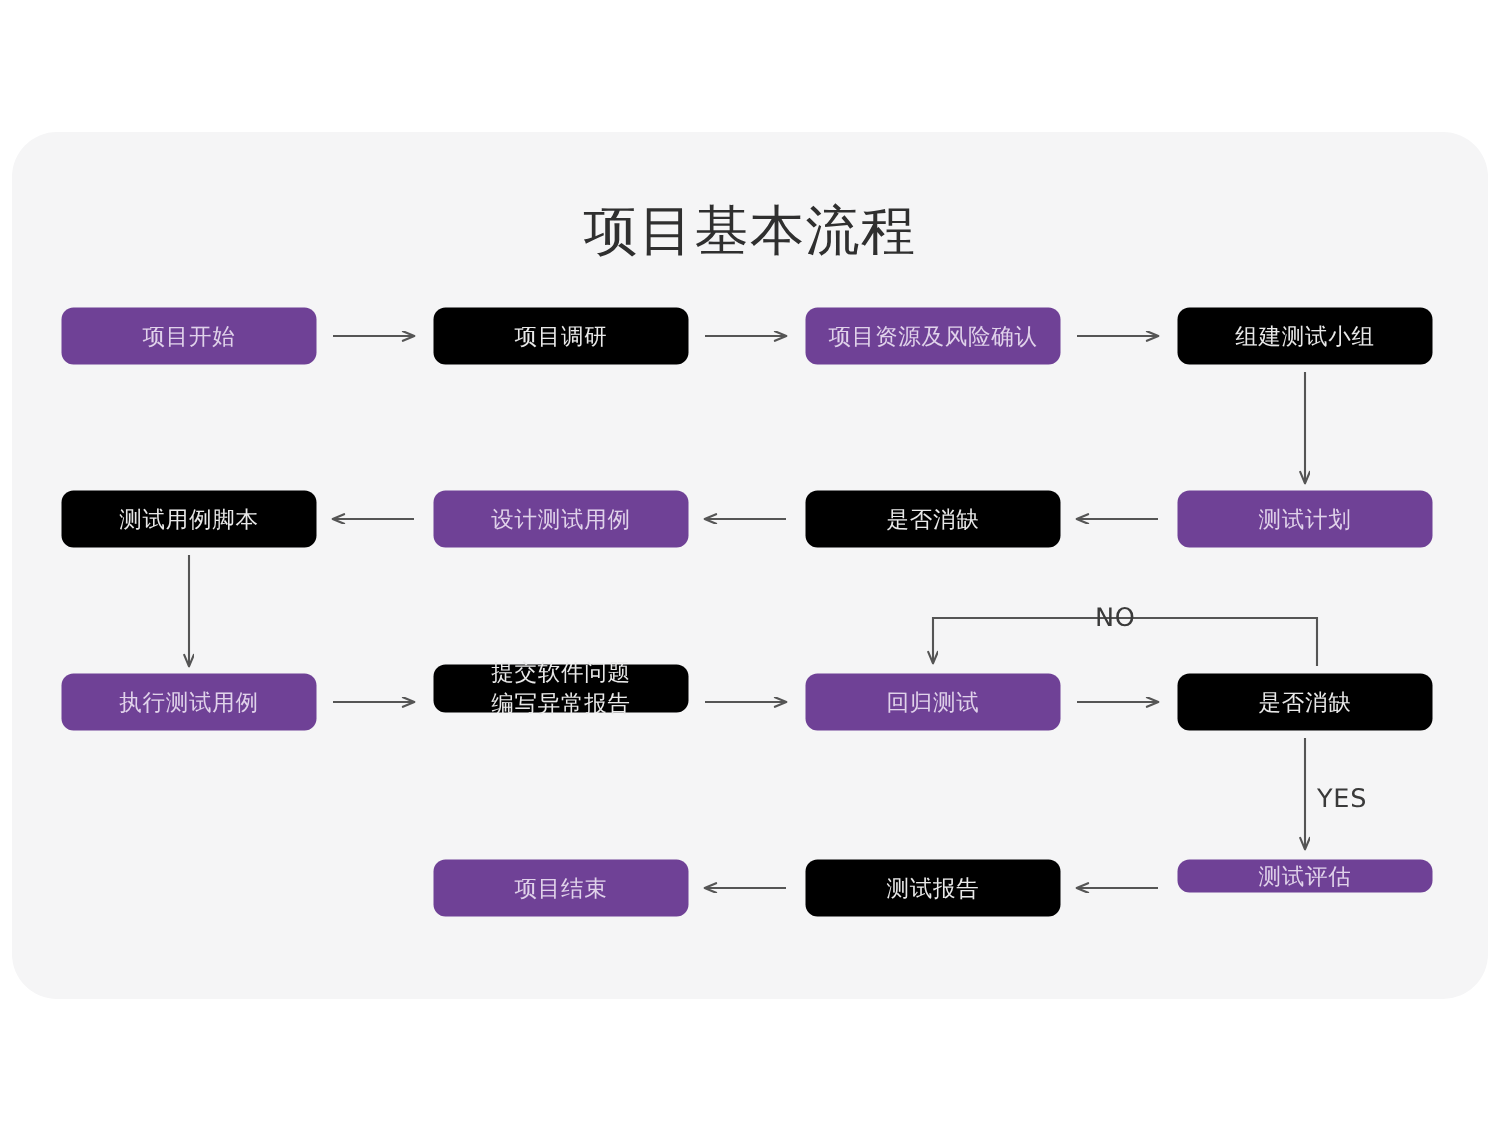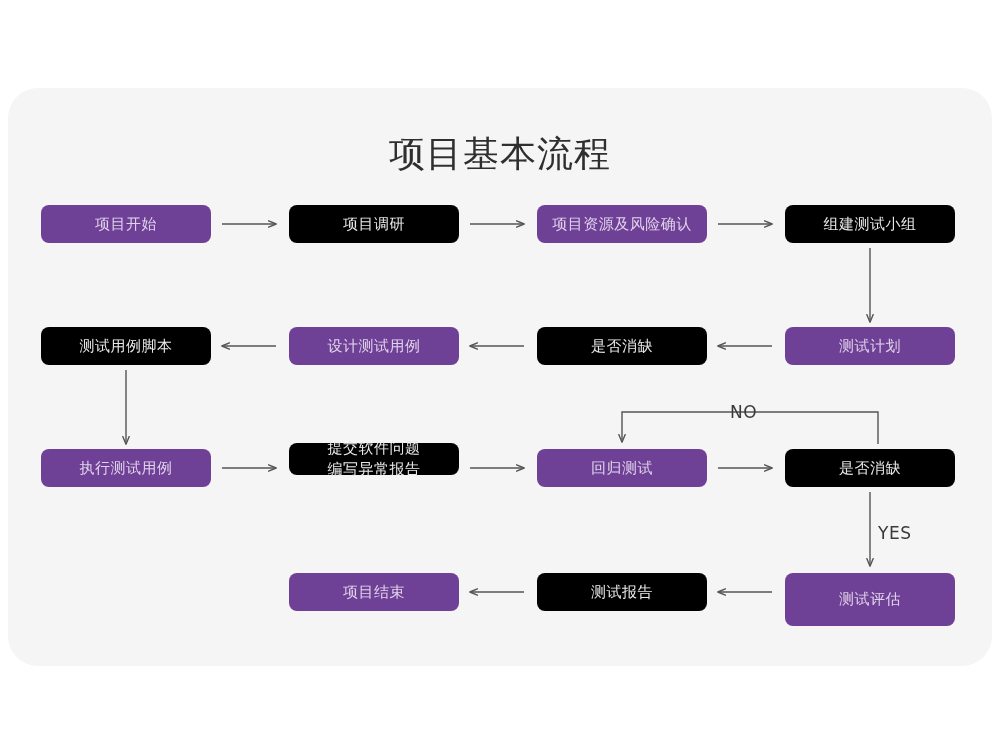--- a/index.html
+++ b/index.html
@@ -133,15 +133,15 @@
   <div class="node purple" style="left:785px; top:327px; width:170px; height:38px;">测试计划</div>
 
   <div class="node purple" style="left:41px;  top:449px; width:170px; height:38px;">执行测试用例</div>
   <div class="node gray" style="left:289px; top:443px; width:170px; height:32px;">提交软件问题
 编写异常报告</div>
   <div class="node purple" style="left:537px; top:449px; width:170px; height:38px;">回归测试</div>
   <div class="node gray" style="left:785px; top:449px; width:170px; height:38px;">是否消缺</div>
 
   <div class="node purple" style="left:289px; top:573px; width:170px; height:38px;">项目结束</div>
   <div class="node gray" style="left:537px; top:573px; width:170px; height:38px;">测试报告</div>
-  <div class="node purple" style="left:785px; top:573px; width:170px; height:53px;">测试评估</div>
+  <div class="node purple" style="left:785px; top:573px; width:170px; height:22px;">测试评估</div>
 
 </div>
 
 </body></html>

